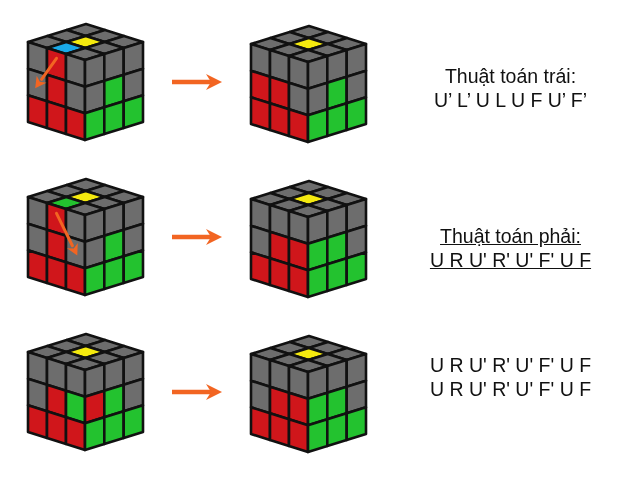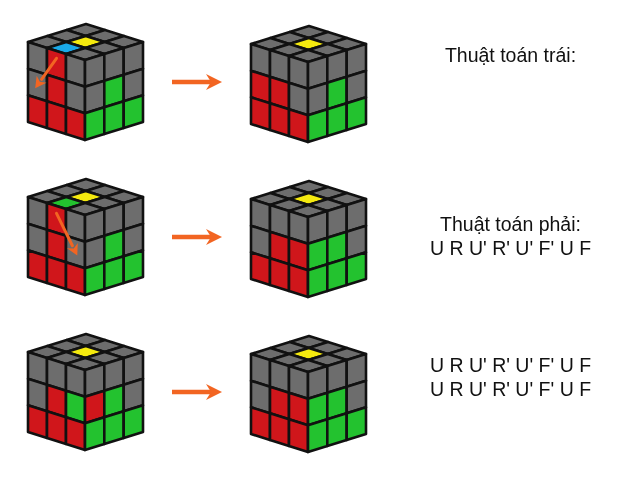--- a/index.html
+++ b/index.html
@@ -239,25 +239,26 @@
         <line x1="172" y1="237" x2="212" y2="237" stroke="#f26522" stroke-width="4.5"></line>
         <polygon points="222,237 206,229 211,237 206,245" fill="#f26522"></polygon>
       </g>
       <g>
         <line x1="172" y1="392" x2="212" y2="392" stroke="#f26522" stroke-width="4.5"></line>
         <polygon points="222,392 206,384 211,392 206,400" fill="#f26522"></polygon>
       </g>
     </g>
 </svg>
 
-<div class="algo" style="top:43px;">
+<div class="algo" style="top:64px;">
   <div>Thuật toán trái:</div>
+  <div>U’ L’ U L U F U’ F’</div>
 </div>
 
-<div class="algo" style="top:212px;">
+<div class="algo" style="top:224px;text-decoration:underline;">
   <div>Thuật toán phải:</div>
   <div>U R U' R' U' F' U F</div>
 </div>
 
 <div class="algo" style="top:353px;">
   <div>U R U' R' U' F' U F</div>
   <div>U R U' R' U' F' U F</div>
 </div>
 
 </body></html>

